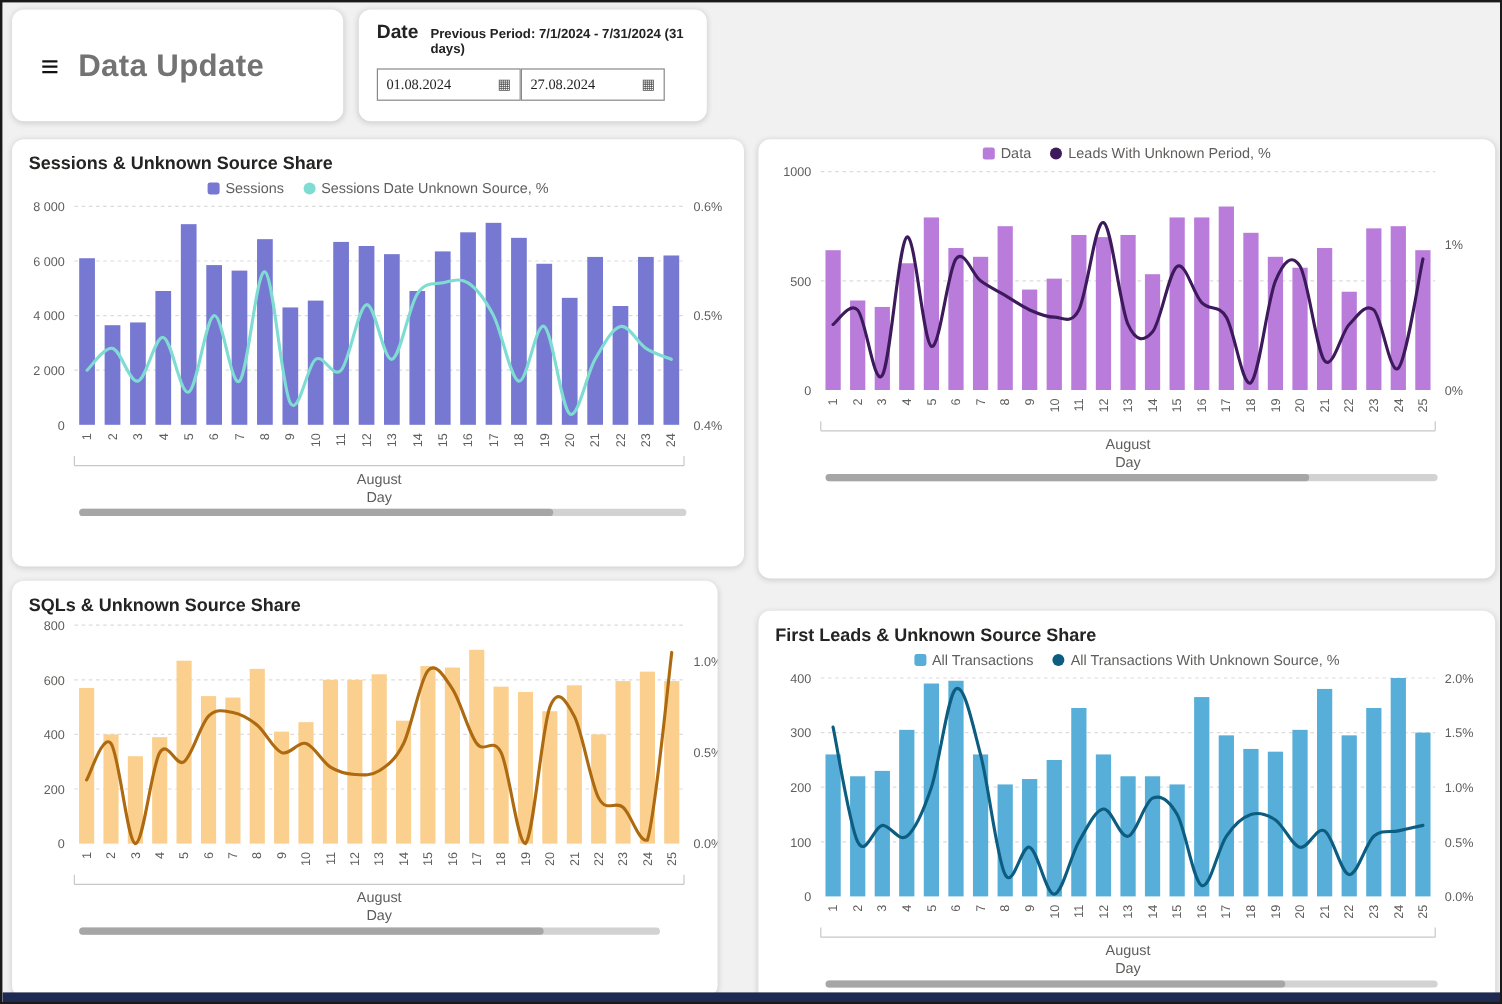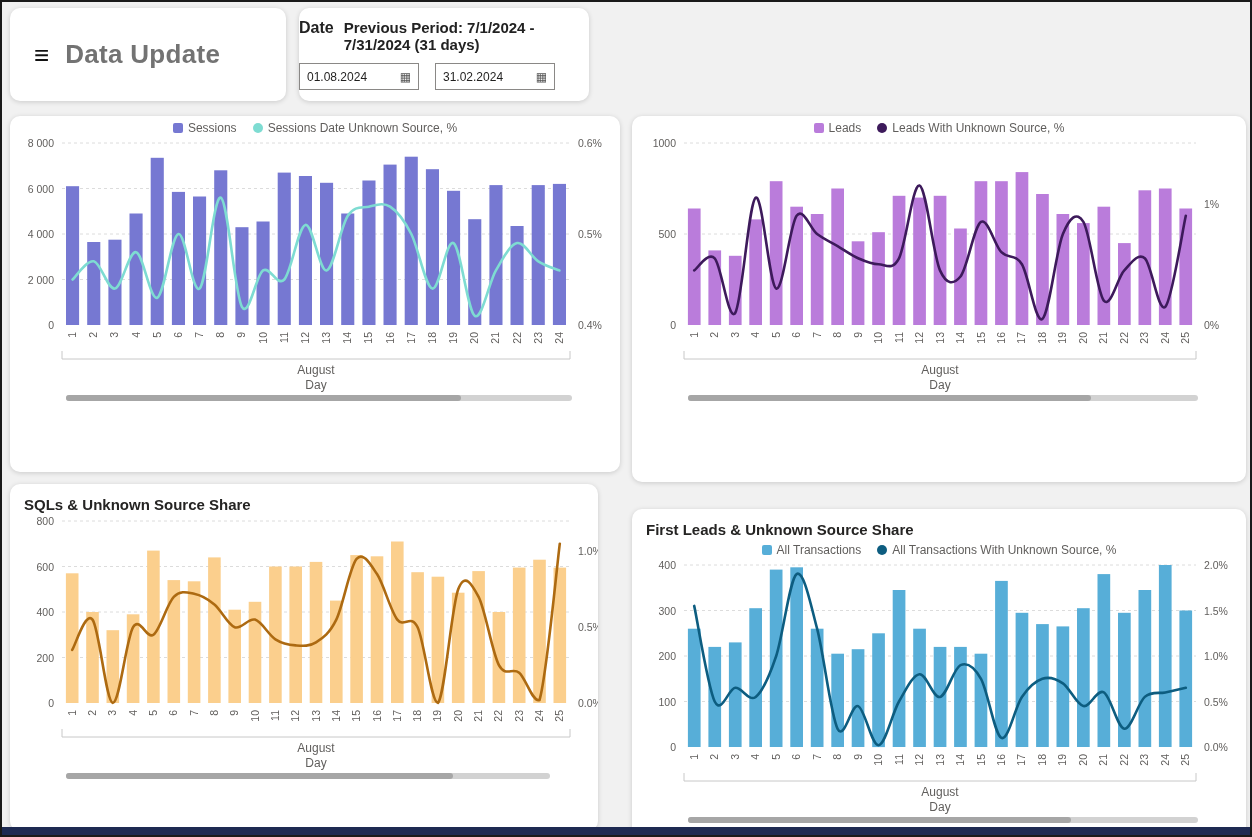--- a/index.html
+++ b/index.html
@@ -3,25 +3,25 @@
 <meta charset="utf-8">
 <style>
   html,body{margin:0;padding:0;background:#e8e8e8;}
   .page{position:relative;width:1252px;height:837px;box-sizing:border-box;border:2px solid #1a1a1a;
         background:#f1f1f1;font-family:"Liberation Sans",sans-serif;overflow:hidden;}
   .card{position:absolute;background:#ffffff;border-radius:10px;box-shadow:0 1px 5px rgba(0,0,0,.16);}
   
   #title-card{left:8px;top:6px;width:276px;height:93px;display:flex;align-items:center;padding-left:24px;gap:16px;box-sizing:border-box;}
   .menu{font-size:26px;color:#111;cursor:pointer;line-height:1;}
   .app-title{font-size:26px;font-weight:700;color:#737373;letter-spacing:.3px;}
-  #date-card{left:297px;top:6px;width:290px;height:93px;padding:11px 0;box-sizing:border-box;}
+  #date-card{left:297px;top:6px;width:290px;height:93px;padding:11px 15px;box-sizing:border-box;}
   .date-row1{display:flex;align-items:baseline;gap:10px;}
   .date-label{font-size:16px;font-weight:700;color:#222;}
-  .prev-period{font-size:15px;font-weight:700;color:#222;}
-  .date-row2{display:flex;gap:16px;margin-top:10px;}
+  .prev-period{font-size:11px;font-weight:700;color:#222;}
+  .date-row2{display:flex;margin-top:10px;font-family:Liberation Serif, serif;}
   .date-input{display:flex;align-items:center;justify-content:space-between;width:120px;height:27px;
               border:1px solid #8a8886;background:#fff;font-size:12px;color:#201f1e;padding:0 7px;box-sizing:border-box;cursor:pointer;}
   .cal{font-size:12px;color:#555;}
   
   #card-0{left:8px;top:114px;width:610px;height:356px;}
   #card-1{left:630px;top:114px;width:614px;height:366px;}
   #card-2{left:8px;top:482px;width:588px;height:347px;}
   #card-3{left:630px;top:507px;width:614px;height:339px;}
   .chart-title{font-size:15px;font-weight:700;color:#252423;padding:12px 0 0 14px;}
   .legend{display:flex;justify-content:center;align-items:center;gap:16px;margin-top:5px;font-size:12px;color:#605e5c;}
@@ -46,27 +46,28 @@
     <div class="date-row1">
       <span class="date-label">Date</span>
       <span class="prev-period">Previous Period: 7/1/2024 - 7/31/2024 (31 days)</span>
     </div>
     <div class="date-row2">
       <div class="date-input">
         <span>01.08.2024</span>
         <span class="cal">▦</span>
       </div>
       <div class="date-input">
-        <span>31.02.2024</span>
+        <span>27.08.2024</span>
         <span class="cal">▦</span>
       </div>
     </div>
   </div>
 
   <div class="card" id="card-0">
+    <div class="chart-title">Sessions &amp; Unknown Source Share</div>
     <div class="legend">
       <span class="legend-item">
         <span class="marker" style="background: rgb(118, 120, 210); border-radius: 2px;"></span>
         <span>Sessions</span>
       </span>
       <span class="legend-item">
         <span class="marker" style="background: rgb(126, 220, 210); border-radius: 50%;"></span>
         <span>Sessions Date Unknown Source, %</span>
       </span>
     </div>
@@ -140,25 +141,25 @@
       </svg>
     <div class="scrollbar">
       <div class="thumb" style="width: 78%;"></div>
     </div>
   </div>
 
   <div class="card" id="card-1">
     <div class="legend">
       <span class="legend-item">
         <span class="marker" style="background: rgb(186, 124, 219); border-radius: 2px;"></span>
-        <span>Leads</span>
+        <span>Data</span>
       </span>
       <span class="legend-item">
         <span class="marker" style="background: rgb(61, 26, 91); border-radius: 50%;"></span>
-        <span>Leads With Unknown Source, %</span>
+        <span>Leads With Unknown Period, %</span>
       </span>
     </div>
     <svg class="plot" width="614" height="258">
         <text x="44" y="194.0" text-anchor="end" font-size="10.5" fill="#605e5c">0</text>
         <line x1="52" x2="564" y1="99.0" y2="99.0" stroke="#dcdcdc" stroke-dasharray="3 3"></line>
         <text x="44" y="103.0" text-anchor="end" font-size="10.5" fill="#605e5c">500</text>
         <line x1="52" x2="564" y1="8.0" y2="8.0" stroke="#dcdcdc" stroke-dasharray="3 3"></line>
         <text x="44" y="12.0" text-anchor="end" font-size="10.5" fill="#605e5c">1000</text>
         <text x="572" y="194.0" font-size="10.5" fill="#605e5c">0%</text>
         <text x="572" y="72.7" font-size="10.5" fill="#605e5c">1%</text>

